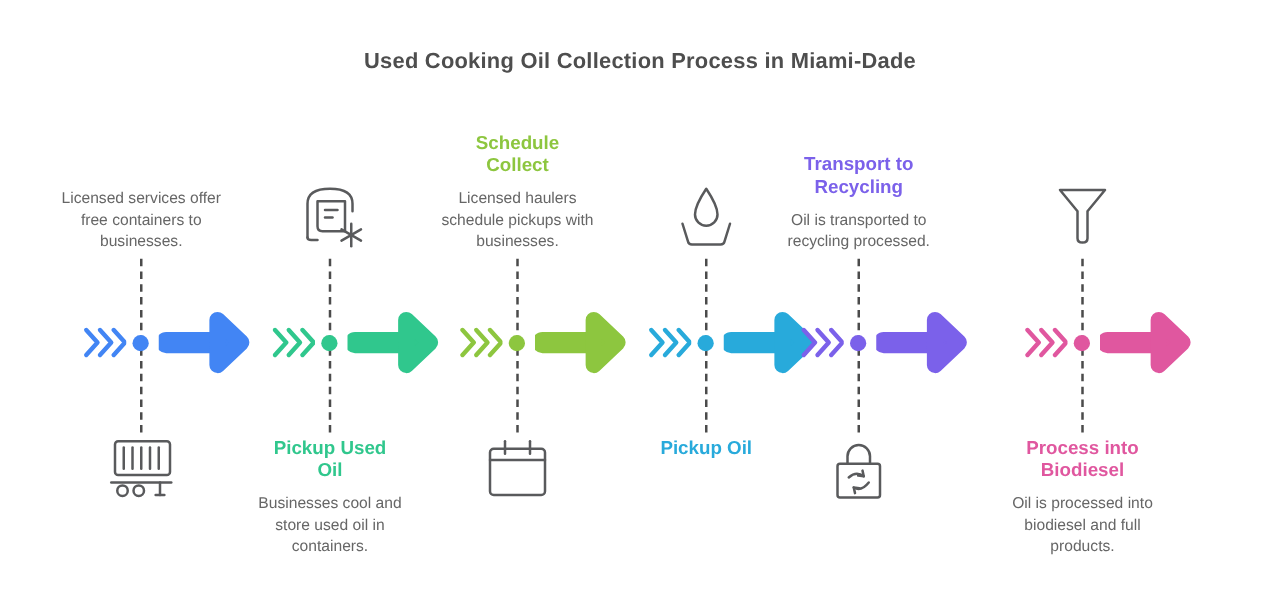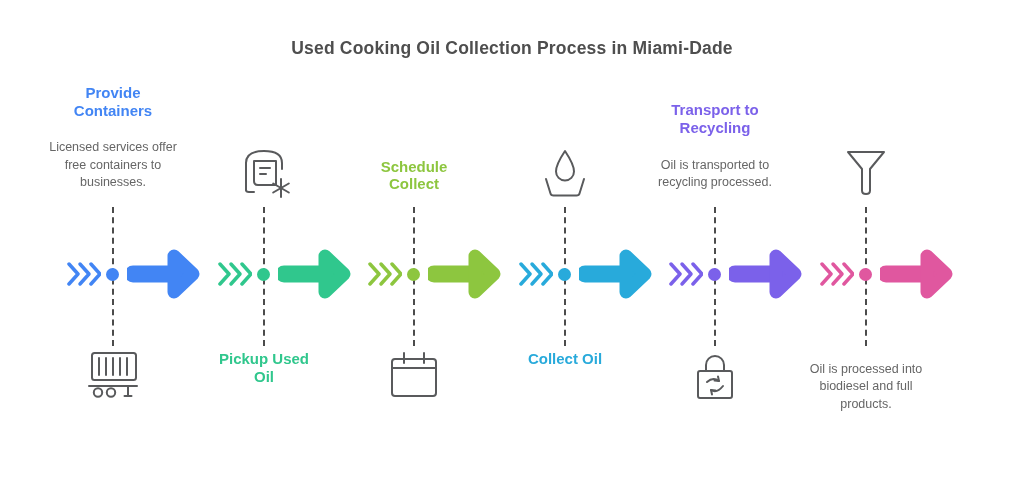--- a/index.html
+++ b/index.html
@@ -16,21 +16,21 @@
   }
   .step{position:absolute;top:0;width:150px;height:487px;}
   .text{position:absolute;left:0;right:0;display:flex;flex-direction:column;align-items:center;text-align:center;}
   .text.top{top:90px;height:112px;justify-content:flex-end;}
   .text.bottom{top:350px;}
   .step-title{
     font-size:15px;font-weight:bold;line-height:1.18;color:var(--c);
     max-width:112px;margin:0 auto 9px;
   }
   .step-desc{
-    font-size:12.5px;line-height:1.38;color:#666666;max-width:140px;margin:11px auto;
+    font-size:12.5px;line-height:1.38;color:#666666;max-width:140px;margin:0 auto;
   }
   .icon{position:absolute;left:0;right:0;display:flex;justify-content:center;}
   .icon.top{top:94px;height:108px;align-items:flex-end;}
   .icon.bottom{top:348px;align-items:flex-start;}
   .icon svg{stroke:#595a5c;fill:none;stroke-width:2;stroke-linecap:round;stroke-linejoin:round;}
   .dash{
     position:absolute;left:74px;top:207px;height:139px;width:0;
     border-left:2px dashed #4b4b4b;z-index:1;
   }
   .flow{position:absolute;top:243px;left:29px;height:62px;display:flex;align-items:center;z-index:2;}
@@ -43,21 +43,20 @@
 </style>
 </head>
 <body>
 
 <div class="canvas">
 
   <div class="main-title">Used Cooking Oil Collection Process in Miami-Dade</div>
 
   <div class="step" style="left: 38px; --c: #4285F4;">
     <div class="text top">
-      <div class="step-title">Provide Containers</div>
       <div class="step-desc">Licensed services offer free containers to businesses.</div>
     </div>
     <div class="icon bottom">
       <svg width="62" height="54" viewBox="0 0 62 54">
         <rect x="10" y="5" width="44" height="27" rx="2.5"></rect>
         <line x1="17" y1="10" x2="17" y2="27"></line>
           <line x1="24" y1="10" x2="24" y2="27"></line>
         <line x1="31" y1="10" x2="31" y2="27"></line>
           <line x1="38" y1="10" x2="38" y2="27"></line>
         <line x1="45" y1="10" x2="45" y2="27"></line>
@@ -91,39 +90,41 @@
         <path d="M22,17 H44 V41 H26 Q22,41 22,37 Z"></path>
         <line x1="28" y1="24" x2="38" y2="24"></line>
           <line x1="28" y1="30" x2="34" y2="30"></line>
         <line x1="49" y1="35" x2="49" y2="53"></line>
         <line x1="41.2" y1="39.5" x2="56.8" y2="48.5"></line>
         <line x1="56.8" y1="39.5" x2="41.2" y2="48.5"></line>
       </svg>
     </div>
     <div class="text bottom">
       <div class="step-title">Pickup Used Oil</div>
+      <div class="step-desc">Businesses cool and store used oil in containers.</div>
     </div>
     <div class="dash"></div>
     <div class="flow">
       <svg class="chevrons" width="34" height="30" viewBox="0 0 34 30">
         <polyline points="2,5 11,15 2,25"></polyline>
           <polyline points="13,5 22,15 13,25"></polyline>
           <polyline points="24,5 33,15 24,25"></polyline>
       </svg>
       <div class="dot"></div>
       <svg class="arrow" width="78" height="62" viewBox="0 0 78 62">
         <line x1="6" y1="31" x2="42" y2="31"></line>
           <path d="M47,13 L66,31 L47,49 Z"></path>
       </svg>
     </div>
   </div>
 
   <div class="step" style="left: 339px; --c: #8DC63F;">
     <div class="text top">
       <div class="step-title">Schedule Collect</div>
+      <div class="step-desc">Licensed haulers schedule pickups with businesses.</div>
     </div>
     <div class="icon bottom">
       <svg width="60" height="52" viewBox="0 0 60 52">
         <rect x="8" y="11" width="44" height="37" rx="3"></rect>
         <line x1="8" y1="20" x2="52" y2="20"></line>
         <line x1="20" y1="5" x2="20" y2="15"></line>
           <line x1="40" y1="5" x2="40" y2="15"></line>
       </svg>
     </div>
     <div class="dash"></div>
@@ -142,38 +143,38 @@
   </div>
 
   <div class="step" style="left: 490px; --c: #28AADB;">
     <div class="icon top">
       <svg width="56" height="58" viewBox="0 0 56 58">
         <path d="M28,7 C24,13 19,21.5 19,27.5 a9,9 0 0 0 18,0 C37,21.5 32,13 28,7 Z"></path>
         <path d="M9,35 L13.5,49.5 Q14,51.5 16.5,51.5 H39.5 Q42,51.5 42.5,49.5 L47,35"></path>
       </svg>
     </div>
     <div class="text bottom">
-      <div class="step-title">Collect Oil</div>
-    </div>
-    <div class="dash"></div>
-    <div class="flow">
-      <svg class="chevrons" width="34" height="30" viewBox="0 0 34 30">
-        <polyline points="2,5 11,15 2,25"></polyline>
-          <polyline points="13,5 22,15 13,25"></polyline>
-          <polyline points="24,5 33,15 24,25"></polyline>
-      </svg>
-      <div class="dot"></div>
-      <svg class="arrow" width="78" height="62" viewBox="0 0 78 62">
-        <line x1="6" y1="31" x2="42" y2="31"></line>
-          <path d="M47,13 L66,31 L47,49 Z"></path>
-      </svg>
-    </div>
-  </div>
-
-  <div class="step" style="left: 640px; --c: #7B61EA;">
+      <div class="step-title">Pickup Oil</div>
+    </div>
+    <div class="dash"></div>
+    <div class="flow">
+      <svg class="chevrons" width="34" height="30" viewBox="0 0 34 30">
+        <polyline points="2,5 11,15 2,25"></polyline>
+          <polyline points="13,5 22,15 13,25"></polyline>
+          <polyline points="24,5 33,15 24,25"></polyline>
+      </svg>
+      <div class="dot"></div>
+      <svg class="arrow" width="78" height="62" viewBox="0 0 78 62">
+        <line x1="6" y1="31" x2="42" y2="31"></line>
+          <path d="M47,13 L66,31 L47,49 Z"></path>
+      </svg>
+    </div>
+  </div>
+
+  <div class="step" style="left: 612px; --c: #7B61EA;">
     <div class="text top">
       <div class="step-title">Transport to Recycling</div>
       <div class="step-desc">Oil is transported to recycling processed.</div>
     </div>
     <div class="icon bottom">
       <svg width="56" height="54" viewBox="0 0 56 54">
         <path d="M19,23 V17 a9,9 0 0 1 18,0 V23"></path>
         <rect x="11" y="23" width="34" height="27" rx="2"></rect>
         <path d="M20,34 Q26,28.5 32,33"></path>
         <path d="M32,33 l-4.5,-0.5 M32,33 l-1,-4.5"></path>
@@ -196,20 +197,21 @@
     </div>
   </div>
 
   <div class="step" style="left: 791px; --c: #E0579F;">
     <div class="icon top">
       <svg width="56" height="58" viewBox="0 0 56 58">
         <path d="M10,8 H46 L32,25 V46.5 Q32,50 28,50 Q24,50 24,46.5 V25 Z"></path>
       </svg>
     </div>
     <div class="text bottom">
+      <div class="step-title">Process into Biodiesel</div>
       <div class="step-desc">Oil is processed into biodiesel and full products.</div>
     </div>
     <div class="dash"></div>
     <div class="flow">
       <svg class="chevrons" width="34" height="30" viewBox="0 0 34 30">
         <polyline points="2,5 11,15 2,25"></polyline>
           <polyline points="13,5 22,15 13,25"></polyline>
           <polyline points="24,5 33,15 24,25"></polyline>
       </svg>
       <div class="dot"></div>

